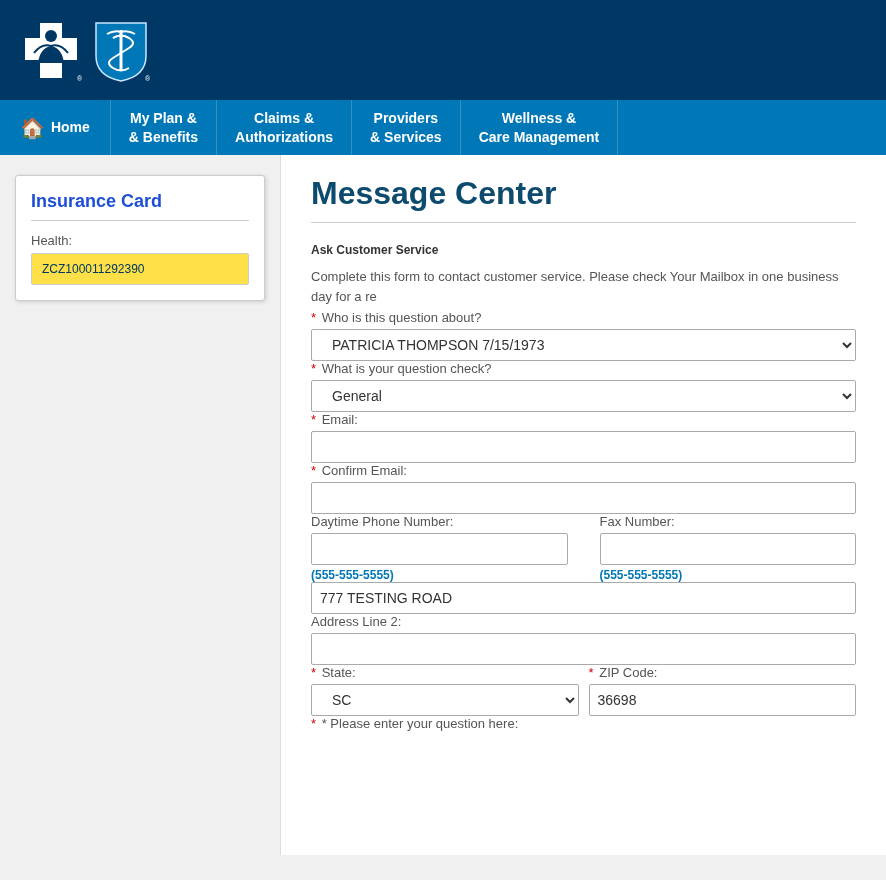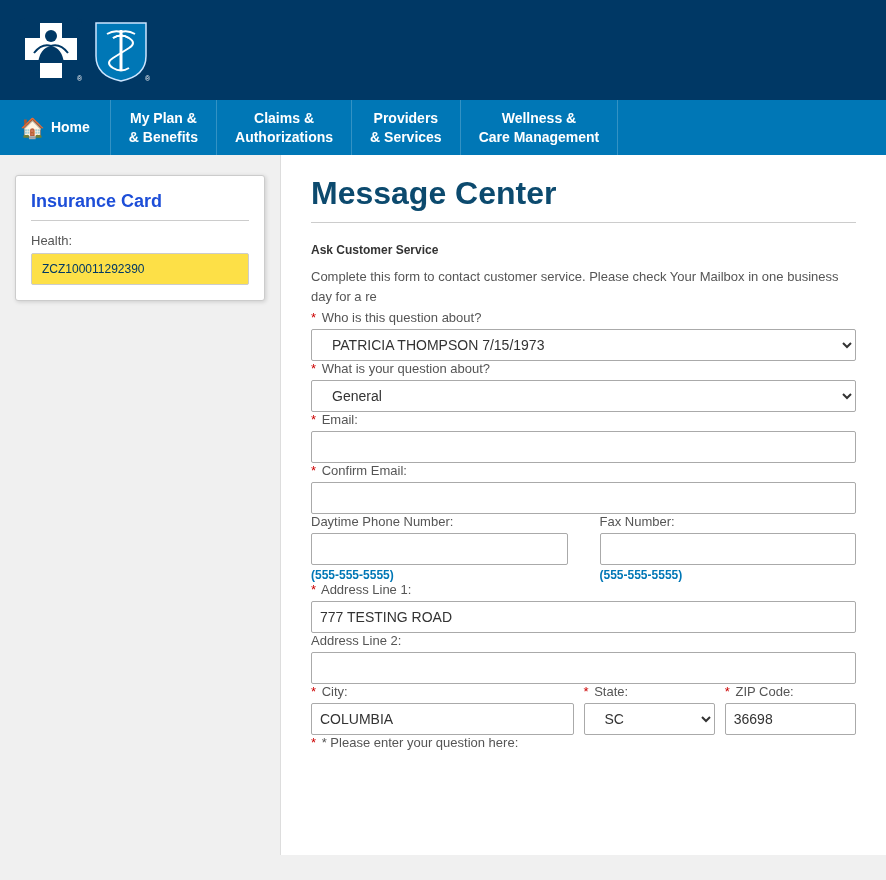--- a/index.html
+++ b/index.html
@@ -265,21 +265,21 @@
         <span>Who is this question about?</span>
       </label>
       <select class="form-select">
         <option>PATRICIA THOMPSON 7/15/1973</option>
       </select>
     </div>
 
     <div class="form-group">
       <label class="form-label">
         <span class="required-star">*</span>
-        <span>What is your question about?</span>
+        <span>What is your question check?</span>
       </label>
       <select class="form-select">
         <option>General</option>
       </select>
     </div>
 
     <div class="form-group">
       <label class="form-label">
         <span class="required-star">*</span>
         <span>Email:</span>
@@ -302,40 +302,29 @@
         <div class="phone-placeholder">(555-555-5555)</div>
       </div>
       <div class="phone-group">
         <label class="form-label">Fax Number:</label>
         <input type="text" class="form-input" value="" style="">
         <div class="phone-placeholder">(555-555-5555)</div>
       </div>
     </div>
 
     <div class="form-group">
-      <label class="form-label">
-        <span class="required-star">*</span>
-        <span>Address Line 1:</span>
-      </label>
       <input type="text" class="form-input" value="777 TESTING ROAD" style="">
     </div>
 
     <div class="form-group">
       <label class="form-label">Address Line 2:</label>
       <input type="text" class="form-input" value="" style="">
     </div>
 
     <div class="form-group city-state-zip-row">
-      <div class="city-group">
-        <label class="form-label">
-          <span class="required-star">*</span>
-          <span>City:</span>
-        </label>
-        <input type="text" class="form-input" value="COLUMBIA" style="">
-      </div>
       <div class="state-group">
         <label class="form-label">
           <span class="required-star">*</span>
           <span>State:</span>
         </label>
         <select class="form-select">
           <option>SC</option>
           <option>AL</option><option>AK</option><option>AZ</option><option>AR</option>
           <option>CA</option><option>CO</option><option>CT</option><option>DE</option>
           <option>FL</option><option>GA</option><option>HI</option><option>ID</option>

